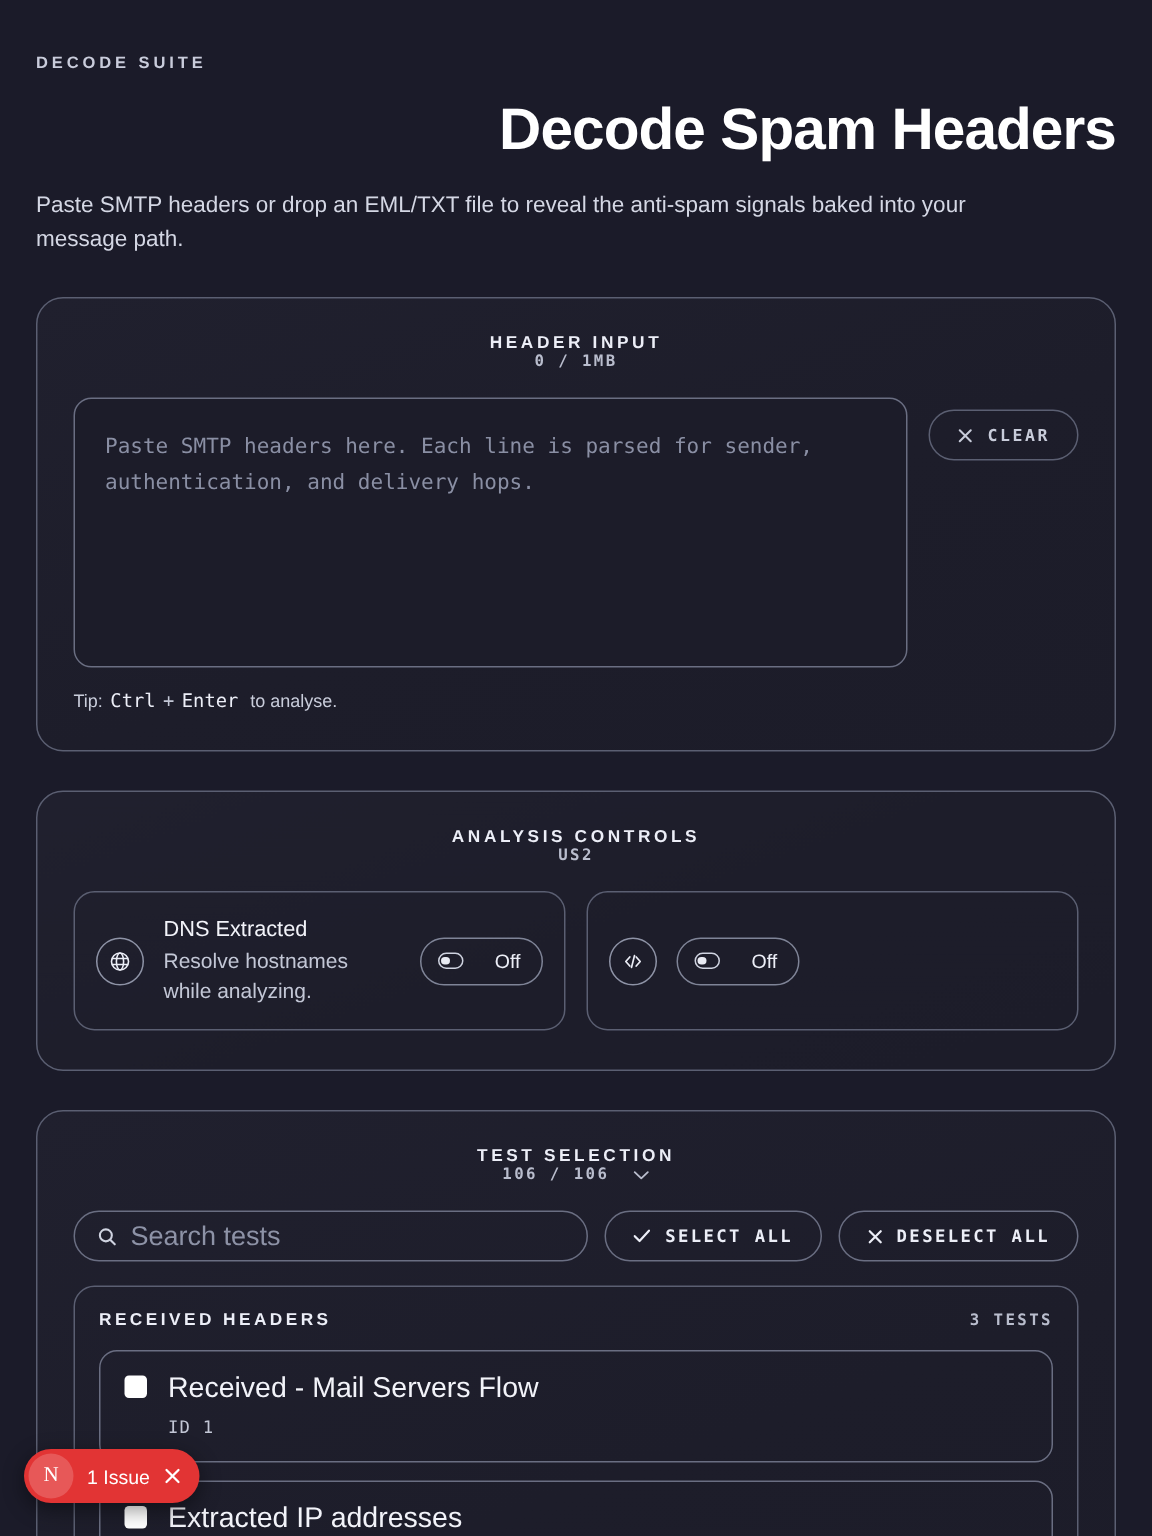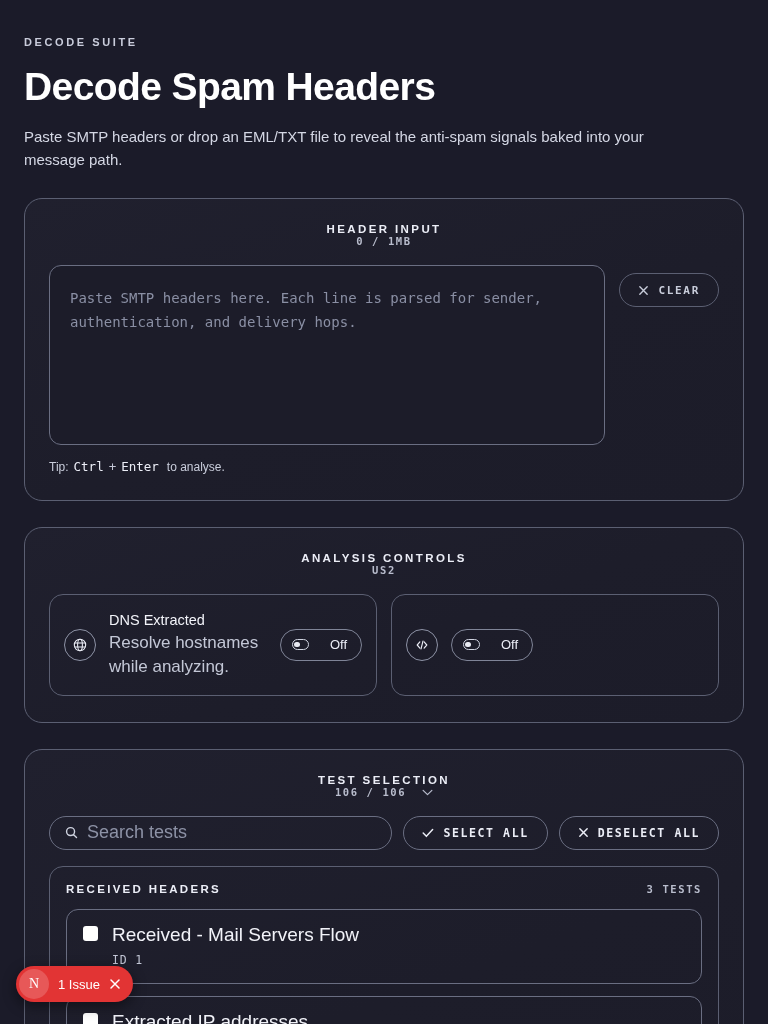--- a/index.html
+++ b/index.html
@@ -36,20 +36,21 @@
     text-transform: uppercase;
   }
 
   .hero-title {
     font-size: 39px;
     line-height: 1.12;
     font-weight: 700;
     letter-spacing: -0.6px;
     color: #ffffff;
     margin-top: 17px;
+    text-align: right;
   }
 
   .hero-sub {
     margin-top: 16px;
     font-size: 15px;
     line-height: 1.58;
     color: #d4d7e4;
     max-width: 660px;
   }
 
@@ -185,21 +186,21 @@
   .toggle-text { flex: 1; min-width: 0; }
 
   .toggle-name {
     font-size: 14.5px;
     font-weight: 400;
     color: #f2f3f9;
     line-height: 1.25;
   }
 
   .toggle-desc {
-    font-size: 17px;
+    font-size: 14px;
     line-height: 1.4;
     color: #c3c7d6;
     margin-top: 2px;
   }
 
   .switch {
     flex: 0 0 auto;
     height: 32px;
     padding: 0 14px 0 11px;
     border: 1px solid #7f8497;

